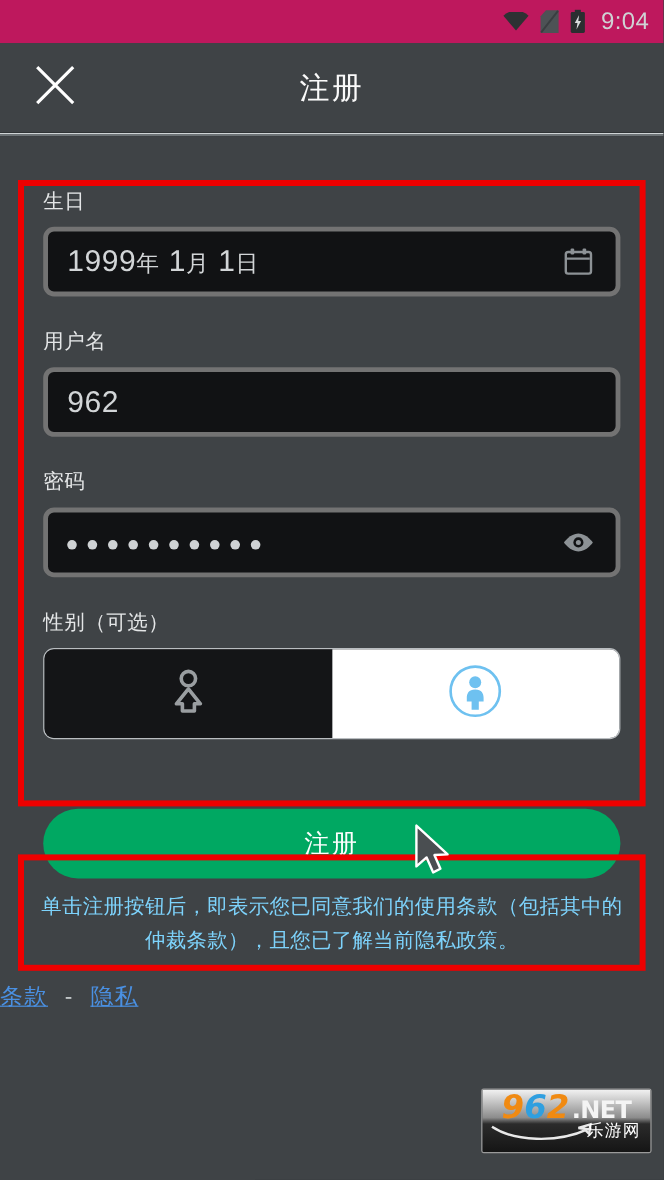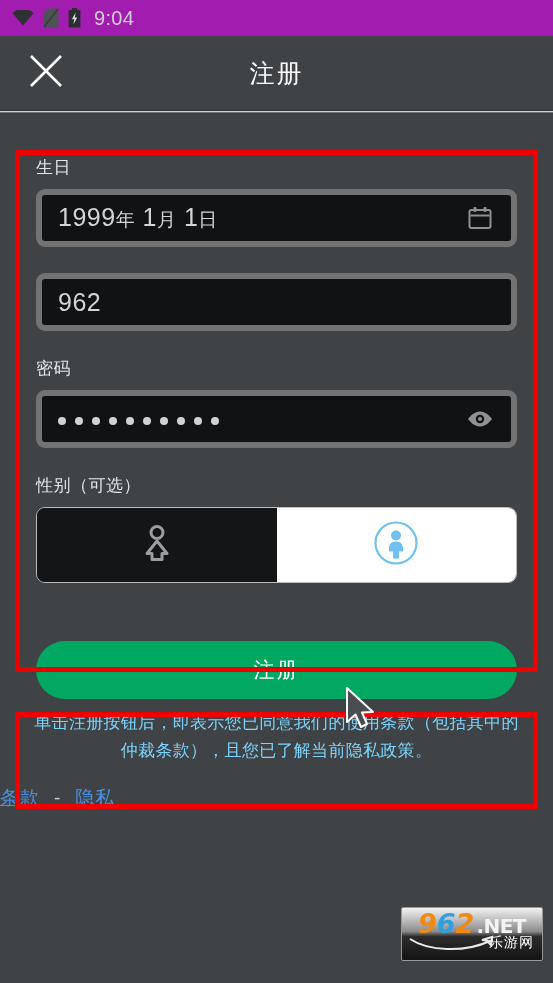--- a/index.html
+++ b/index.html
@@ -17,26 +17,26 @@
   }
   #app {
     position: absolute;
     inset: 0;
     background: #3f4346;
   }
 
   
   .statusbar {
     height: 36px;
-    background: #a21caf;
-    display: flex;
-    align-items: center;
+    background: #be185d;
+    display: flex;
+    align-items: center;
+    justify-content: flex-end;
     padding-right: 12px;
     box-sizing: border-box;
-    padding-left: 12px;
   }
   .status-icons {
     display: flex;
     align-items: center;
     gap: 9px;
   }
   .wifi-icon {
     width: 22px; height: 16px;
     position: relative;
   }
@@ -88,21 +88,21 @@
   .field-label {
     font-size: 17px;
     color: #e4e6e7;
     margin-bottom: 10px;
     letter-spacing: 0.5px;
     margin-top: 10px;
   }
   .input-box {
     height: 58px;
     background: #111214;
-    border: 6px solid #737373;
+    border: 4px solid #737373;
     border-radius: 9px;
     display: flex;
     align-items: center;
     padding: 0 16px;
     box-sizing: border-box;
     position: relative;
   }
   .input-value {
     font-size: 25px;
     color: #d2d5d7;
@@ -317,20 +317,21 @@
             <rect x="2.5" y="5" width="21" height="18" rx="2" fill="none" stroke="#8d9296" stroke-width="2"></rect>
             <rect x="6.5" y="2" width="3" height="5" rx="1" fill="#8d9296"></rect>
             <rect x="16.5" y="2" width="3" height="5" rx="1" fill="#8d9296"></rect>
             <path d="M3.5 10.5 H22.5" stroke="#8d9296" stroke-width="2"></path>
           </svg>
         </div>
       </div>
     </div>
 
     <div class="field" style="margin-top:26px;">
+      <div class="field-label">用户名</div>
       <div class="input-box">
         <div class="input-value" title="用户名">962</div>
       </div>
     </div>
 
     <div class="field" style="margin-top:26px;">
       <div class="field-label">密码</div>
       <div class="input-box">
         <div class="pw-dots">
           <i></i>

